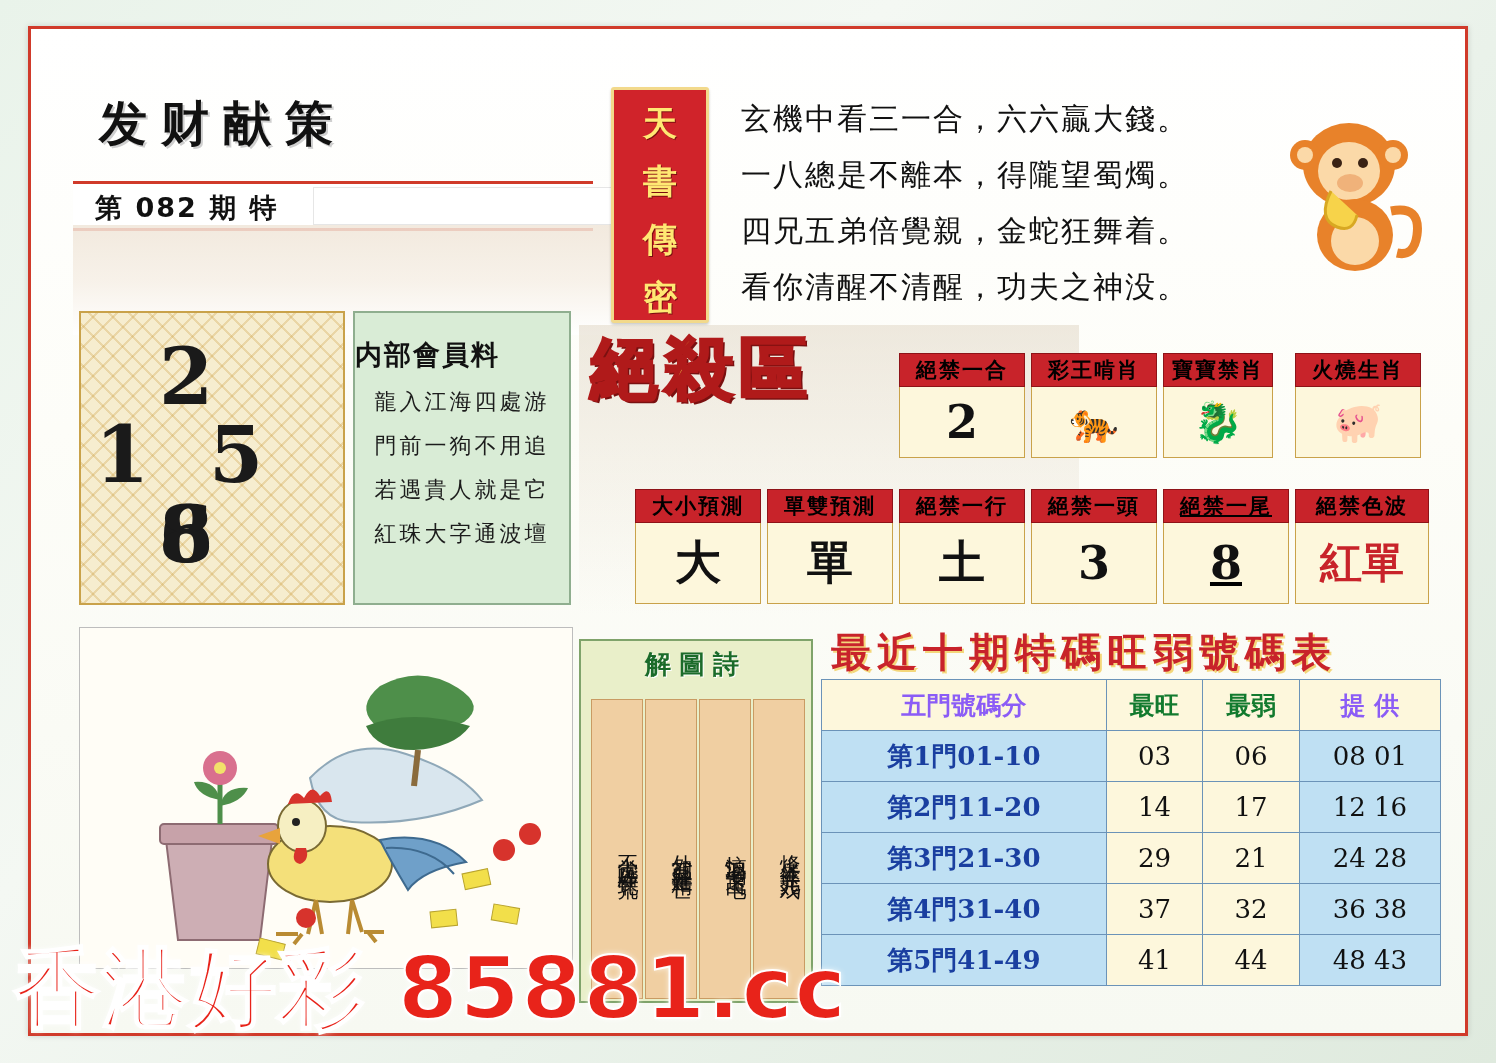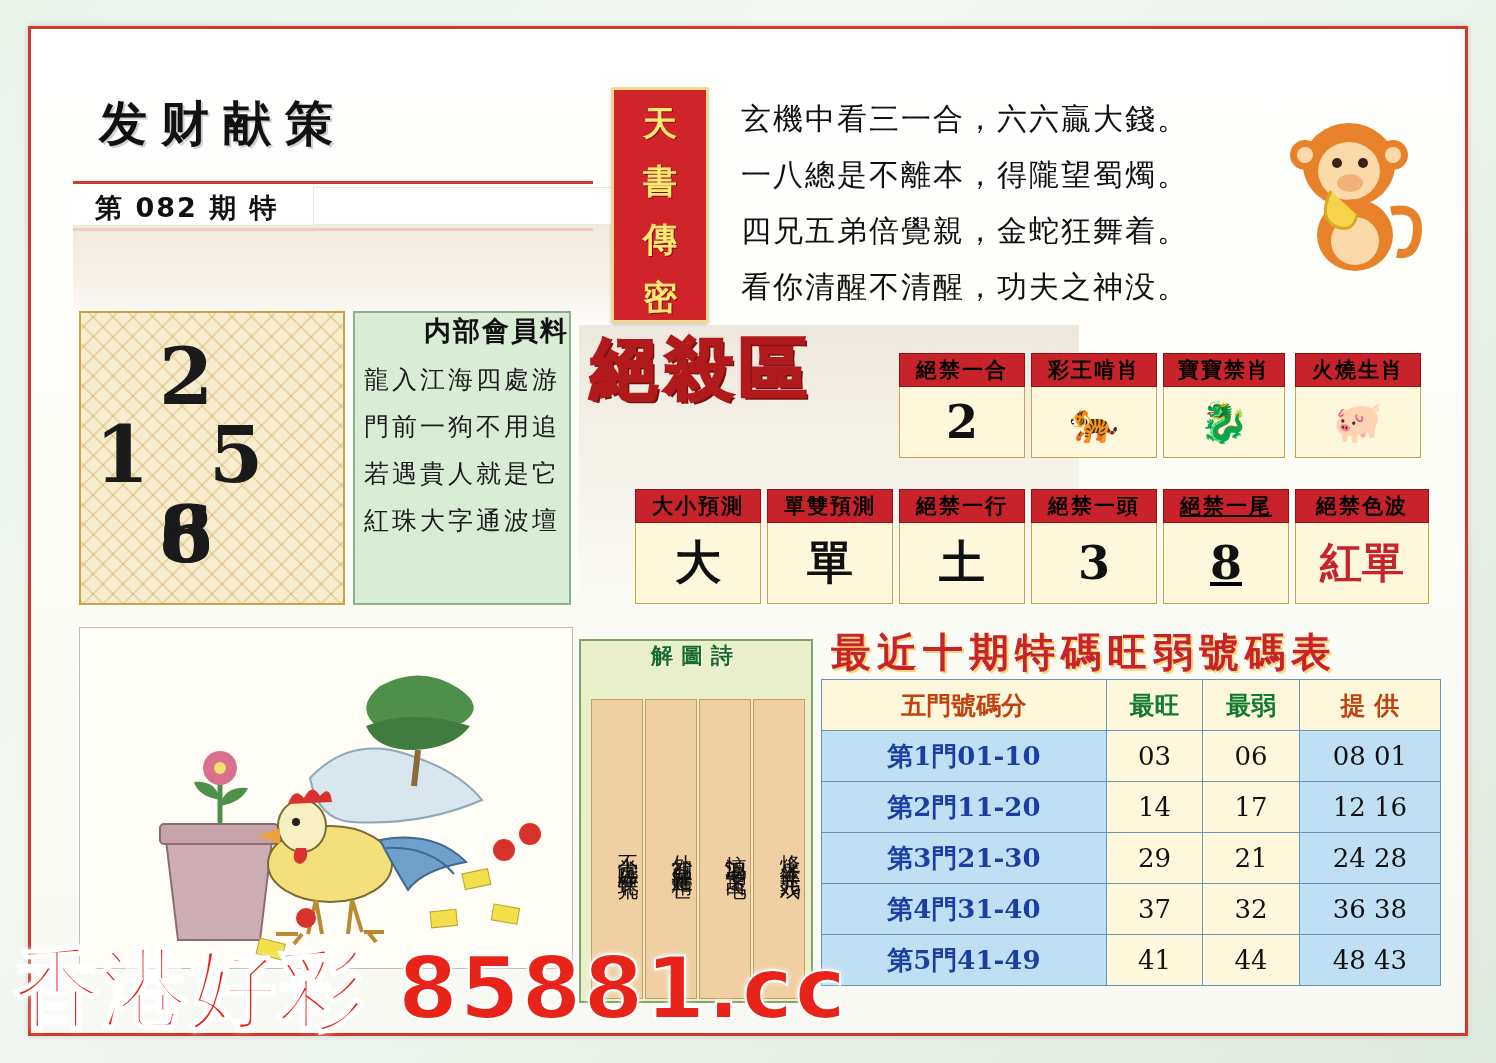--- a/index.html
+++ b/index.html
@@ -72,24 +72,24 @@
   .n1{left:78px;top:18px;}
   .n2{left:14px;top:96px;}
   .n3{left:128px;top:96px;}
   .n4{left:78px;top:176px;}
   
   .memberbox{
     position:absolute;left:322px;top:282px;width:214px;height:290px;
     border:2px solid #8fae8f;background:#d9ecd6;
   }
   .memberbox .mtitle{
-    text-align:right;font-size:27px;font-weight:bold;color:#111;margin-top:0;letter-spacing:2px;
+    text-align:left;font-size:27px;font-weight:bold;color:#111;margin-top:24px;letter-spacing:2px;
   }
   .memberbox .mline{
-    text-align:center;font-size:25px;color:#1c1c1c;margin-top:14px;letter-spacing:3px;
+    text-align:center;font-size:22px;color:#1c1c1c;margin-top:14px;letter-spacing:3px;
     font-family:"DejaVu Serif","Liberation Serif",serif;
   }
   
   .jueshaqu{
     position:absolute;left:560px;top:300px;width:270px;height:80px;
     font-size:68px;font-weight:bold;color:#f6e04a;letter-spacing:6px;
     -webkit-text-stroke:3px #b01a1a;
     text-shadow:3px 3px 0 #7a1010;white-space:nowrap;line-height:80px;
   }
   .bgblur{
@@ -106,21 +106,21 @@
   .cell .bd{
     background:#fdf7dc;border:1px solid #c9a24a;border-top:none;
     text-align:center;display:flex;align-items:center;justify-content:center;
   }
   .cell .bd .v{font-size:46px;font-weight:bold;color:#111;font-family:"DejaVu Serif","Liberation Serif",serif;}
   .cell .bd .vr{font-size:42px;font-weight:bold;color:#c8232a;}
   
   .c-r1{top:324px;height:104px;}
   .c1{left:868px;width:126px;}
   .c2{left:1000px;width:126px;}
-  .c3{left:1132px;width:122px;}
+  .c3{left:1132px;width:110px;}
   .c4{left:1264px;width:126px;border-radius:18px;}
   .c-r1 .bd{height:70px;}
   
   .c-r2{top:460px;height:114px;}
   .d1{left:604px;width:126px;}
   .d2{left:736px;width:126px;}
   .d3{left:868px;width:126px;}
   .d4{left:1000px;width:126px;}
   .d5{left:1132px;width:126px;text-decoration:underline;}
   .d6{left:1264px;width:134px;}
@@ -131,22 +131,22 @@
   .picture{
     position:absolute;left:48px;top:598px;width:492px;height:340px;
     border:1px solid #bdbdbd;background:#fffdf6;overflow:hidden;
   }
   
   .jieshi{
     position:absolute;left:548px;top:610px;width:230px;height:360px;
     border:2px solid #7fa36a;background:#e9efc9;
   }
   .jieshi .jt{
-    text-align:center;font-size:22px;font-weight:bold;color:#1b6b2a;letter-spacing:8px;
-    text-shadow:1px 1px 0 #fff;
+    text-align:center;font-size:26px;font-weight:bold;color:#1b6b2a;letter-spacing:8px;
+    margin-top:6px;text-shadow:1px 1px 0 #fff;
   }
   .jcols{position:absolute;left:6px;top:58px;width:218px;height:300px;display:flex;flex-direction:row-reverse;justify-content:flex-start;}
   .jcol{
     width:52px;background:#f0cfa2;border:1px solid #c99b63;margin-left:2px;
     writing-mode:vertical-rl;text-orientation:upright;
     font-size:21px;color:#111;letter-spacing:4px;text-align:center;padding-top:6px;
     box-sizing:border-box;
   }
   
   .tbl-title{
@@ -154,21 +154,21 @@
     font-size:40px;font-weight:bold;color:#c8232a;letter-spacing:6px;white-space:nowrap;
     text-shadow:2px 2px 0 #f4d77a;line-height:46px;
   }
   table.wang{
     position:absolute;left:790px;top:650px;width:620px;border-collapse:collapse;z-index:3;
   }
   table.wang th,table.wang td{
     border:1px solid #6b93b8;text-align:center;height:48px;font-size:26px;
     font-family:"DejaVu Serif","Liberation Serif",serif;
   }
-  table.wang th{background:#fdf7dc;color:#c2410c;font-weight:bold;font-size:25px;}
+  table.wang th{background:#fdf7dc;color:#8b5cf6;font-weight:bold;font-size:25px;}
   table.wang th.g{color:#127a2e;}
   table.wang td.lbl{background:#bfe0f3;color:#1a3fa0;font-weight:bold;font-size:26px;}
   table.wang td.v{background:#fdf7dc;color:#111;}
   table.wang td.p{background:#bfe0f3;color:#111;}
   
   .wm{
     position:absolute;left:14px;top:928px;width:960px;height:120px;
     font-size:86px;font-weight:bold;color:#e8231a;letter-spacing:2px;white-space:nowrap;
     -webkit-text-stroke:2px #ffffff;
     text-shadow:0 0 6px rgba(255,255,255,.9);

